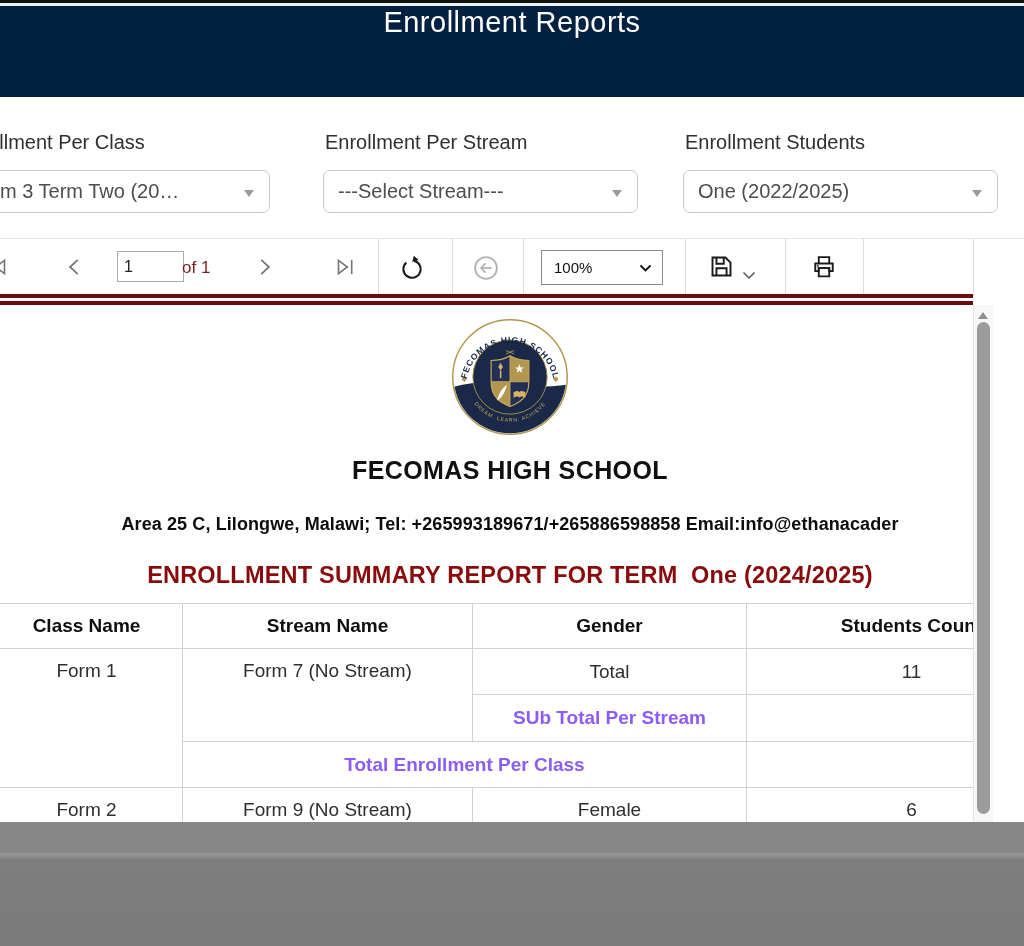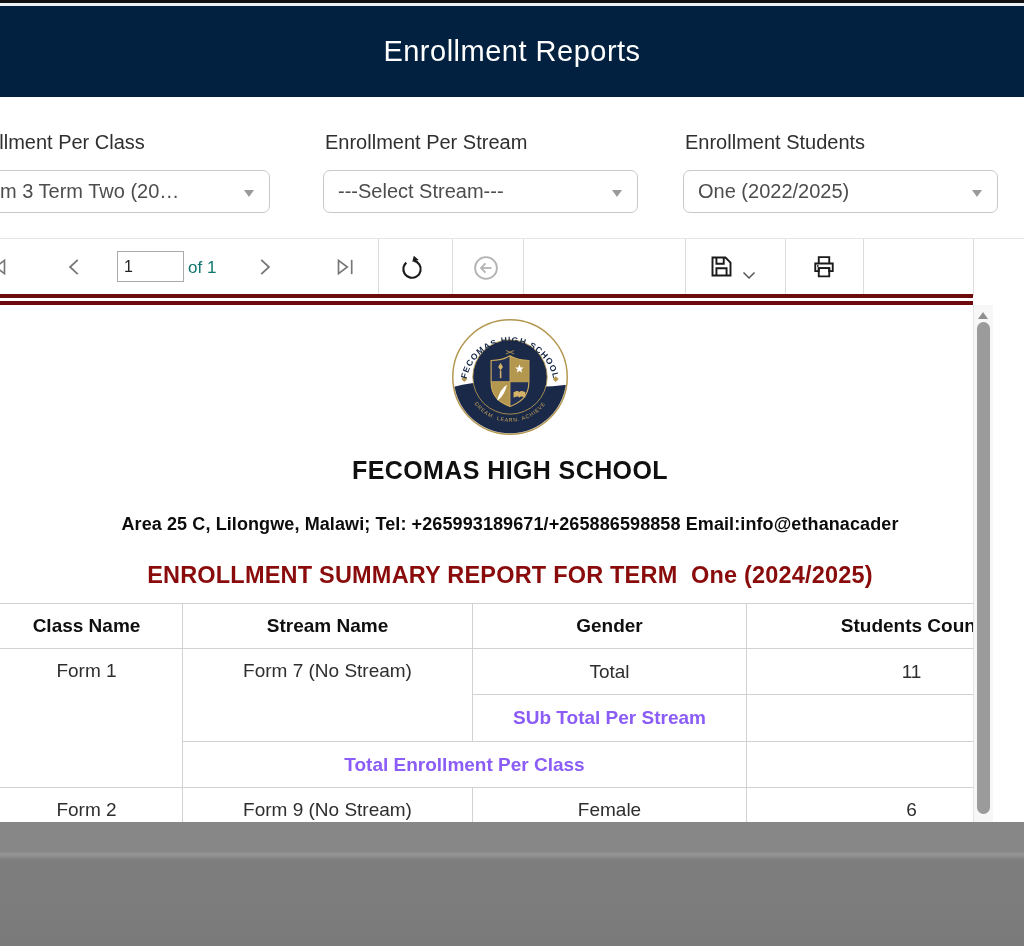--- a/index.html
+++ b/index.html
@@ -6,21 +6,21 @@
   html,body { width:1024px; height:946px; overflow:hidden; background:#fff;
     font-family:"Liberation Sans", sans-serif; }
   .abs { position:absolute; }
 
   
   #top-line { left:0; top:0; width:1024px; height:3px; background:#111; }
   #top-gap  { left:0; top:3px; width:1024px; height:3px; background:#eef1f5; }
 
   
   #navbar { left:0; top:6px; width:1024px; height:91px; background:#02203f;
-    display:flex; align-items:center; justify-content:center; }
+    display:flex; justify-content:center; }
   #navbar .title { color:#fff; font-size:29px; font-weight:400; letter-spacing:.5px; }
 
   
   #controls { left:0; top:97px; width:1024px; height:141px; background:#fff; }
   .filter-group { position:absolute; width:322px; }
   .filter-label { font-size:20px; color:#2f2f2f; position:absolute; top:34px; left:2px; white-space:nowrap; }
   .select-box { position:absolute; top:73px; left:0; width:315px; height:43px;
     border:1.5px solid #c9c9c9; border-radius:7px; background:#fff;
     font-size:20px; color:#4d4d4d; line-height:40px; padding-left:14px;
     white-space:nowrap; overflow:hidden; }
@@ -30,21 +30,21 @@
   #fg1 { left:-45px; } #fg2 { left:323px; } #fg3 { left:683px; }
 
   
   #toolbar { left:0; top:238px; width:1024px; height:57px; background:#fff;
     border-top:1px solid #e5e5e5; }
   .tsep { position:absolute; top:0; width:1px; height:57px; background:#dcdcdc; }
   .ticon { position:absolute; top:17px; cursor:pointer; }
   #page-box { position:absolute; left:117px; top:12px; width:67px; height:31px;
     border:1px solid #ababab; font-size:16px; color:#222; padding-left:6px; outline:none;
     font-family:"Liberation Sans", sans-serif; }
-  #of-label { position:absolute; left:188px; top:19px; font-size:17px; color:#0f766e; }
+  #of-label { position:absolute; left:182px; top:19px; font-size:17px; color:#7f1d1d; }
   #zoom-box { position:absolute; left:541px; top:11px; width:122px; height:35px;
     border:1px solid #8a8a8a; background:#fff; font-size:15px; color:#111;
     line-height:33px; padding-left:12px; }
   #zoom-box svg { position:absolute; right:10px; top:13px; }
 
   
   #maroon { left:0; top:294px; width:973px; height:11px; }
   #maroon .m1 { height:4px; background:#6d0a0d; }
   #maroon .m2 { height:3px; background:#fff; }
   #maroon .m3 { height:4px; background:#6d0a0d; }
@@ -155,20 +155,26 @@
   </span>
 
   <span class="ticon" style="left:473px; top:16px">
     <svg width="26" height="26" viewBox="0 0 20 20" fill="none" stroke="#b3b3b3" stroke-width="1.4">
       <circle cx="10" cy="10" r="8.4"></circle>
       <line x1="14.2" y1="10" x2="6.6" y2="10"></line>
       <polyline points="9.6,6.4 6.2,10 9.6,13.6"></polyline>
     </svg>
   </span>
 
+  <div id="zoom-box">
+    <span>100%</span>
+    <svg width="13" height="9" viewBox="0 0 13 9" fill="none" stroke="#111" stroke-width="1.8">
+      <polyline points="1.5,1.5 6.5,6.5 11.5,1.5"></polyline>
+    </svg>
+  </div>
 
   <span class="ticon" style="left:708px; top:14px">
     <svg width="27" height="27" viewBox="0 0 24 24" fill="none" stroke="#1a1a1a" stroke-width="1.7">
       <path d="M4,4 H15.5 L20,8.5 V20 H4 Z"></path>
       <path d="M7.5,4 V9.5 H14 V4"></path>
       <path d="M7.5,20 V13.5 H16.5 V20"></path>
     </svg>
   </span>
   <span class="ticon" style="left:742px; top:27px">
     <svg width="14" height="9" viewBox="0 0 14 9" fill="none" stroke="#555" stroke-width="1.5">

